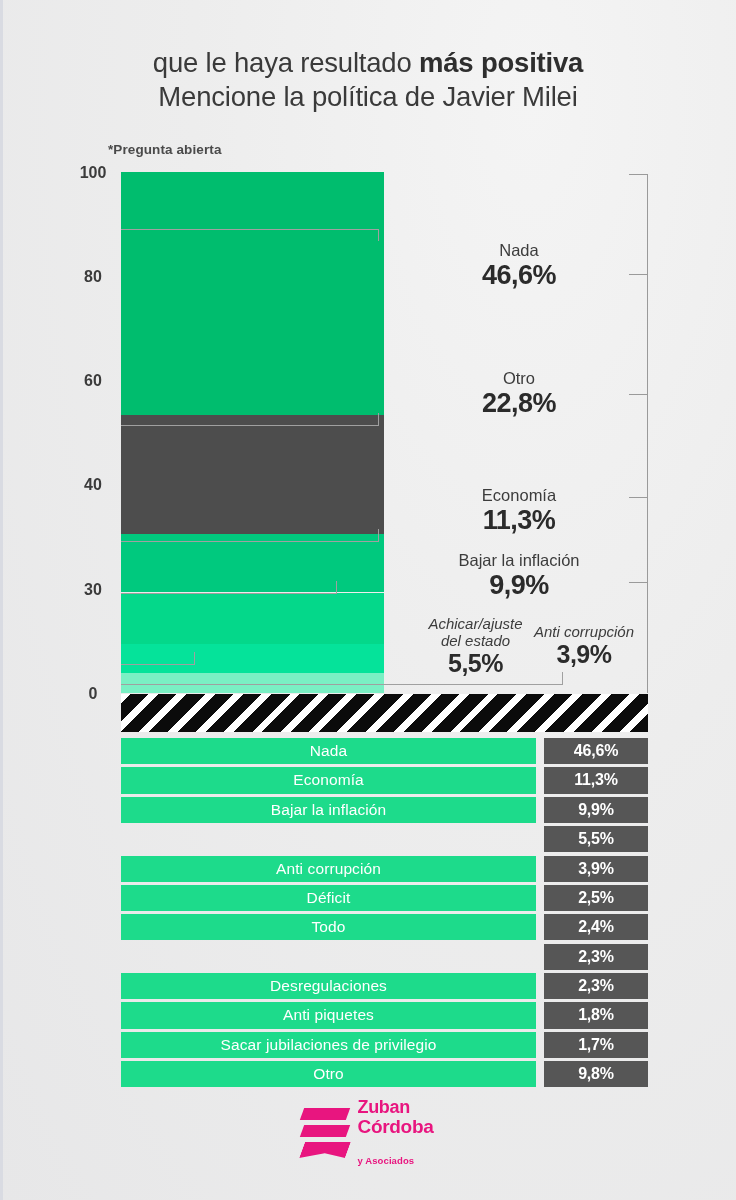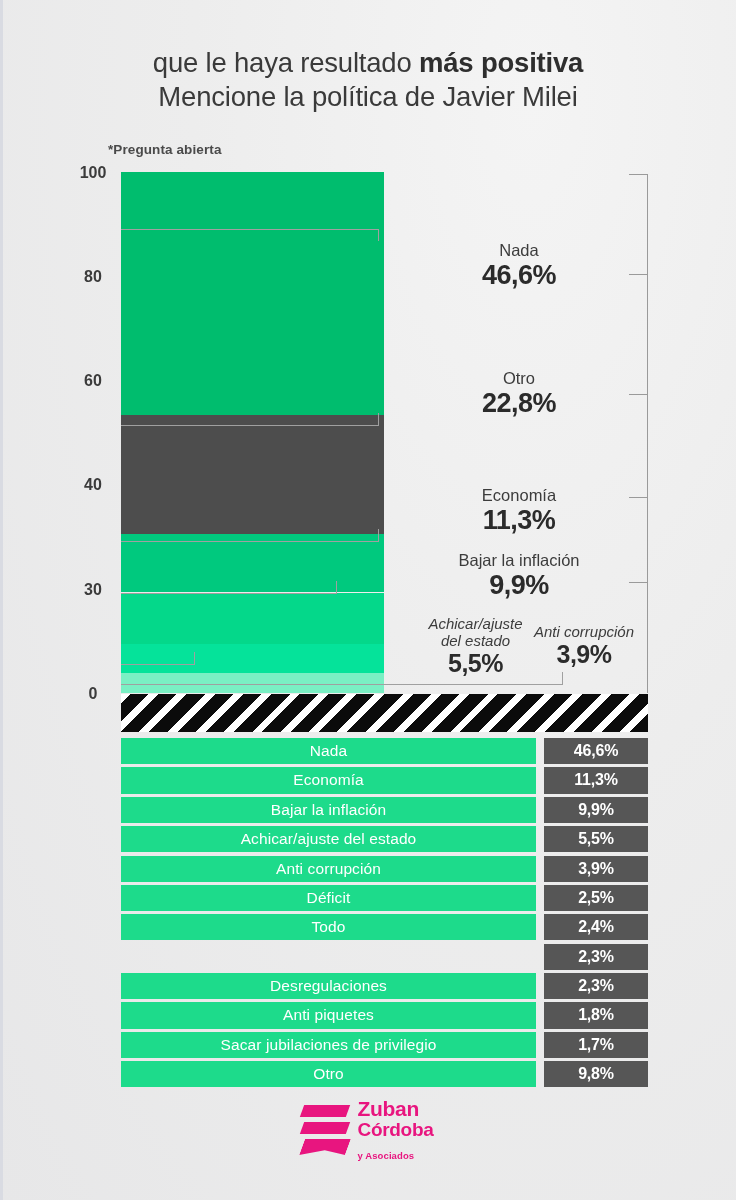--- a/index.html
+++ b/index.html
@@ -75,23 +75,23 @@
     background:#565656;color:#ffffff;
     display:flex;align-items:center;justify-content:center;
     font-size:16px;font-weight:700;letter-spacing:-.2px;
   }
 
   
   .logo{position:absolute;left:0;top:1098px;width:736px;display:flex;justify-content:center;align-items:center;gap:9px;}
   .logo-mark{position:relative;width:46px;height:52px;}
   .logo-bar{position:absolute;left:0;height:12px;background:#e8157f;}
   .logo-text{line-height:1;}
-  .logo-t1{font-size:21px;font-weight:700;color:#e8157f;letter-spacing:-.3px;}
+  .logo-t1{font-size:18px;font-weight:700;color:#e8157f;letter-spacing:-.3px;}
   .logo-t2{font-size:19px;font-weight:700;color:#e8157f;letter-spacing:-.3px;margin-top:1px;}
-  .logo-t3{font-size:9.5px;font-weight:600;color:#e8157f;margin-top:12px;letter-spacing:.1px;}
+  .logo-t3{font-size:9.5px;font-weight:600;color:#e8157f;margin-top:20px;letter-spacing:.1px;}
 </style>
 </head>
 <body>
 
 <div id="root">
 
   <div class="edge-left"></div>
 
   <div class="title-wrap">
     <div class="title-line"><span>que le haya resultado </span><b>más positiva</b></div>
@@ -189,21 +189,20 @@
     </div>
     <div class="trow">
       <div class="tlabel">Economía</div>
       <div class="tval">11,3%</div>
     </div>
     <div class="trow">
       <div class="tlabel">Bajar la inflación</div>
       <div class="tval">9,9%</div>
     </div>
     <div class="trow">
-      <div class="tlabel">Achicar/ajuste del estado</div>
       <div class="tval">5,5%</div>
     </div>
     <div class="trow">
       <div class="tlabel">Anti corrupción</div>
       <div class="tval">3,9%</div>
     </div>
     <div class="trow">
       <div class="tlabel">Déficit</div>
       <div class="tval">2,5%</div>
     </div>

